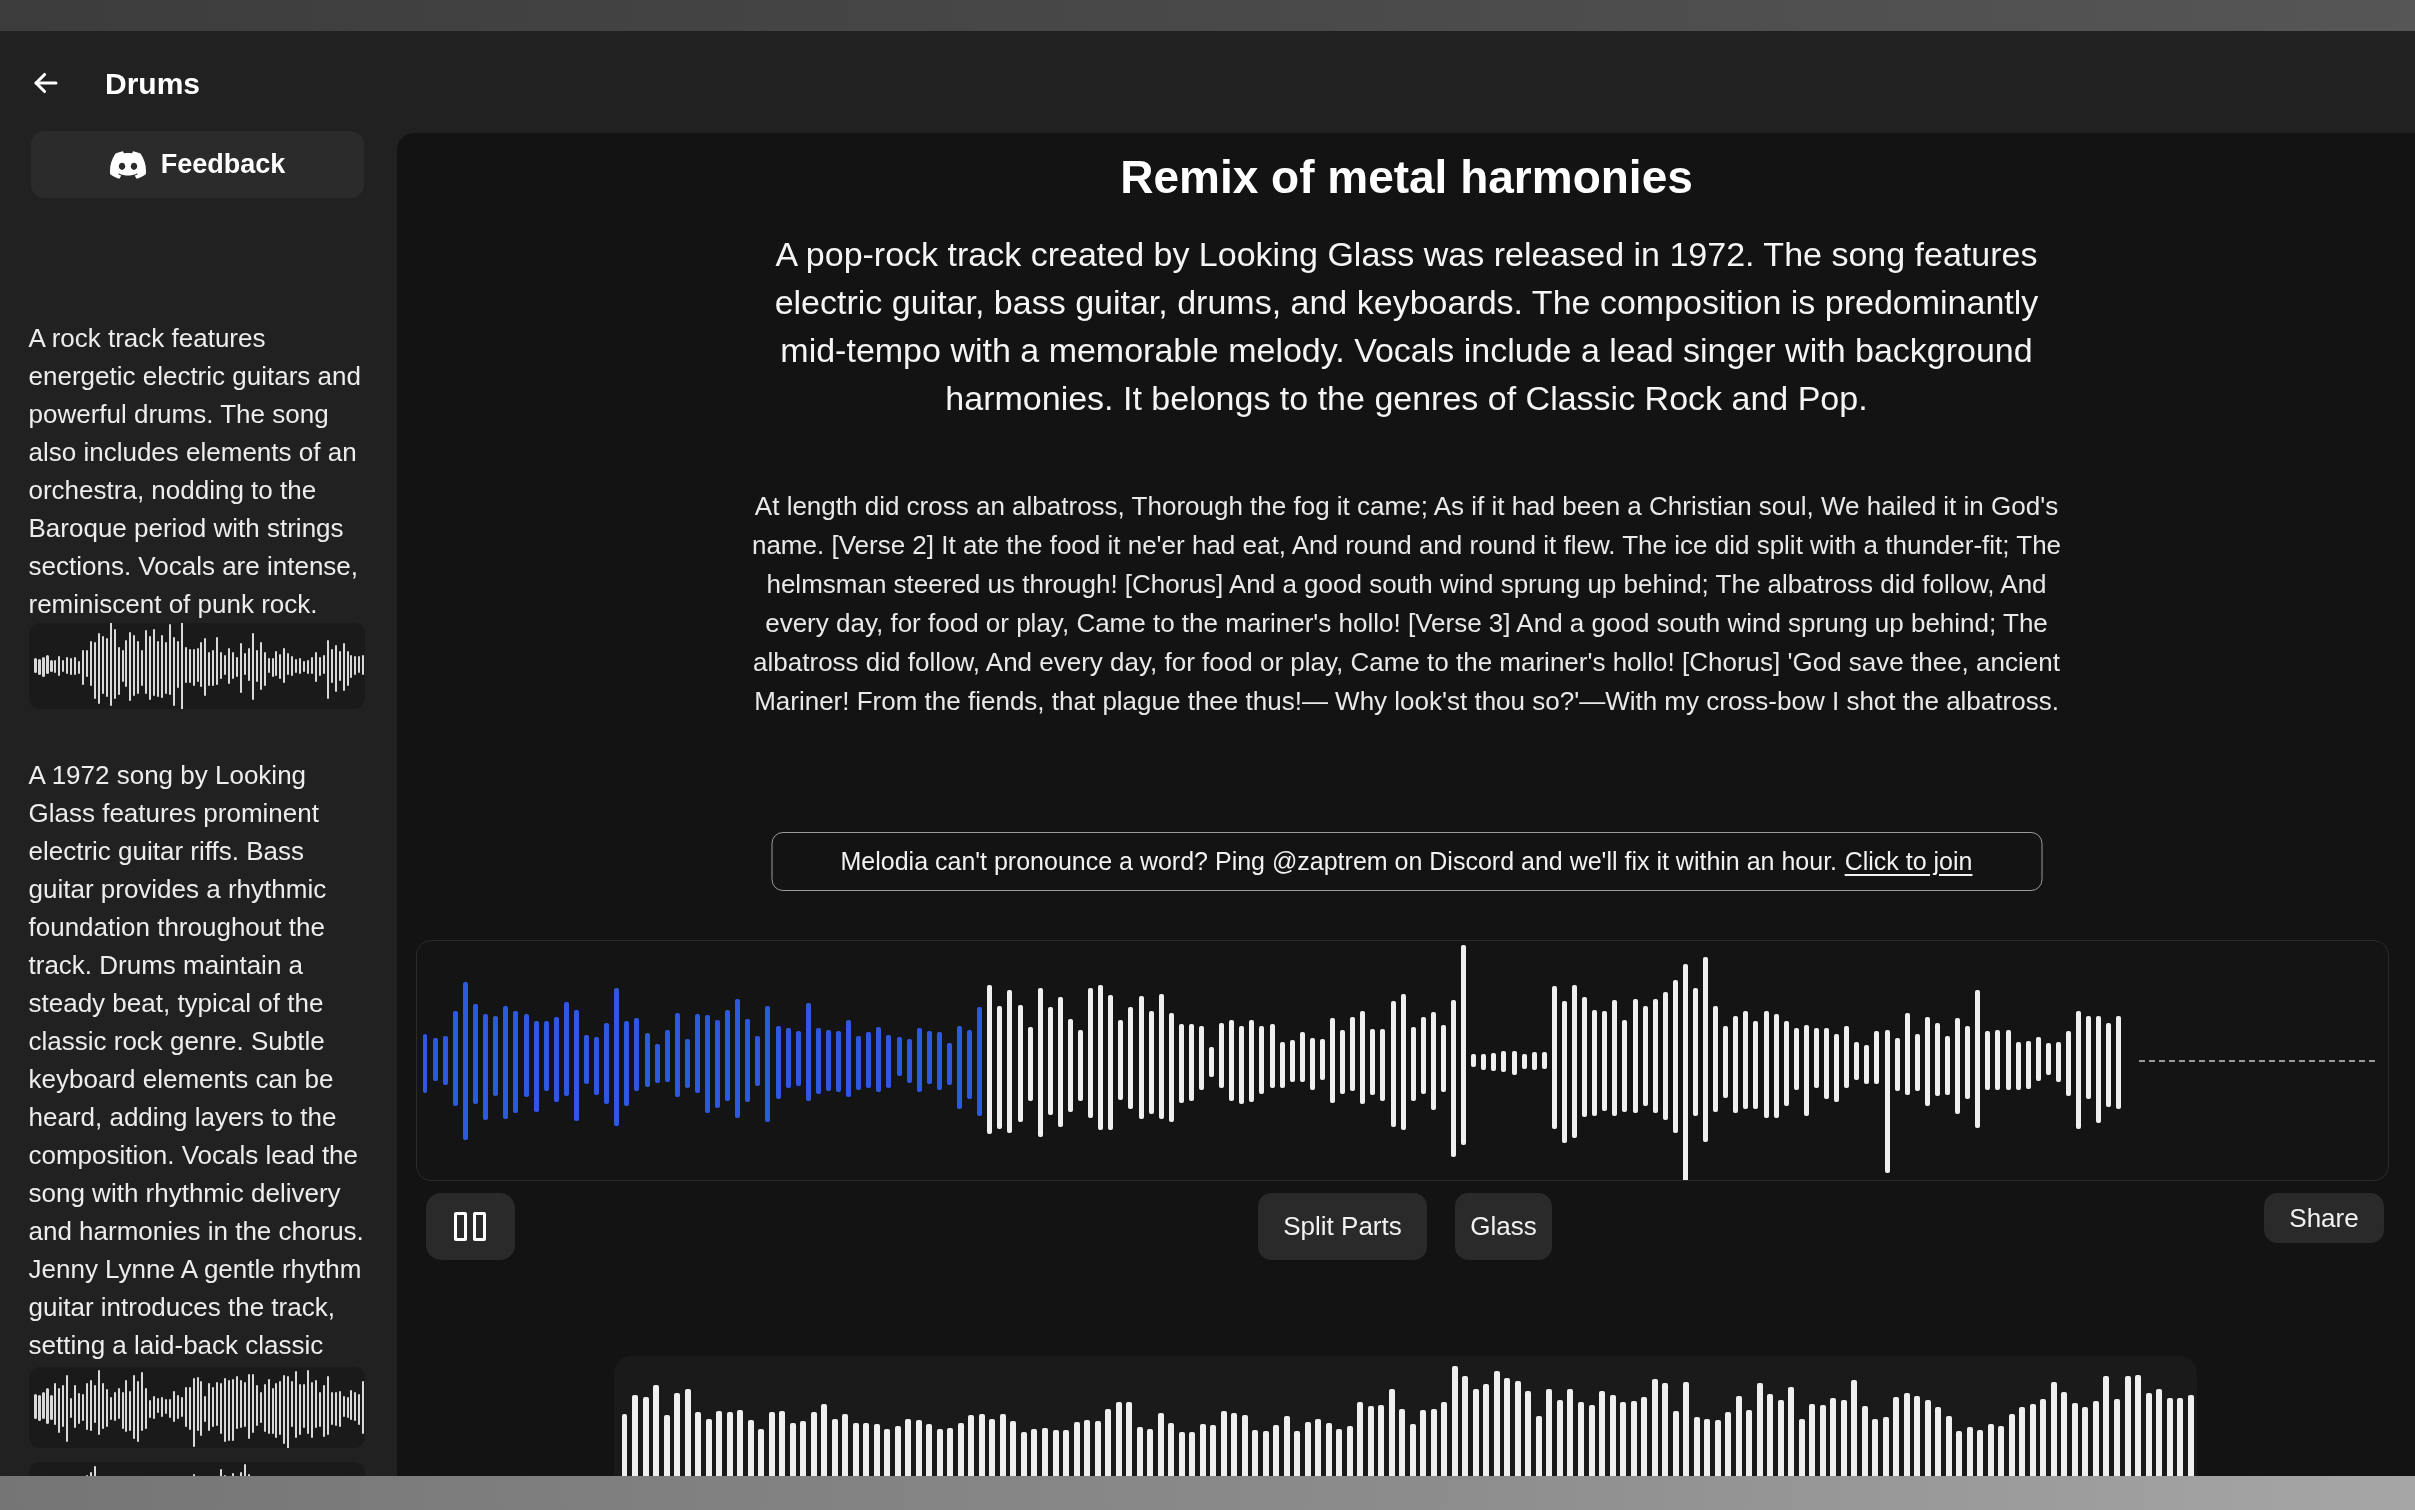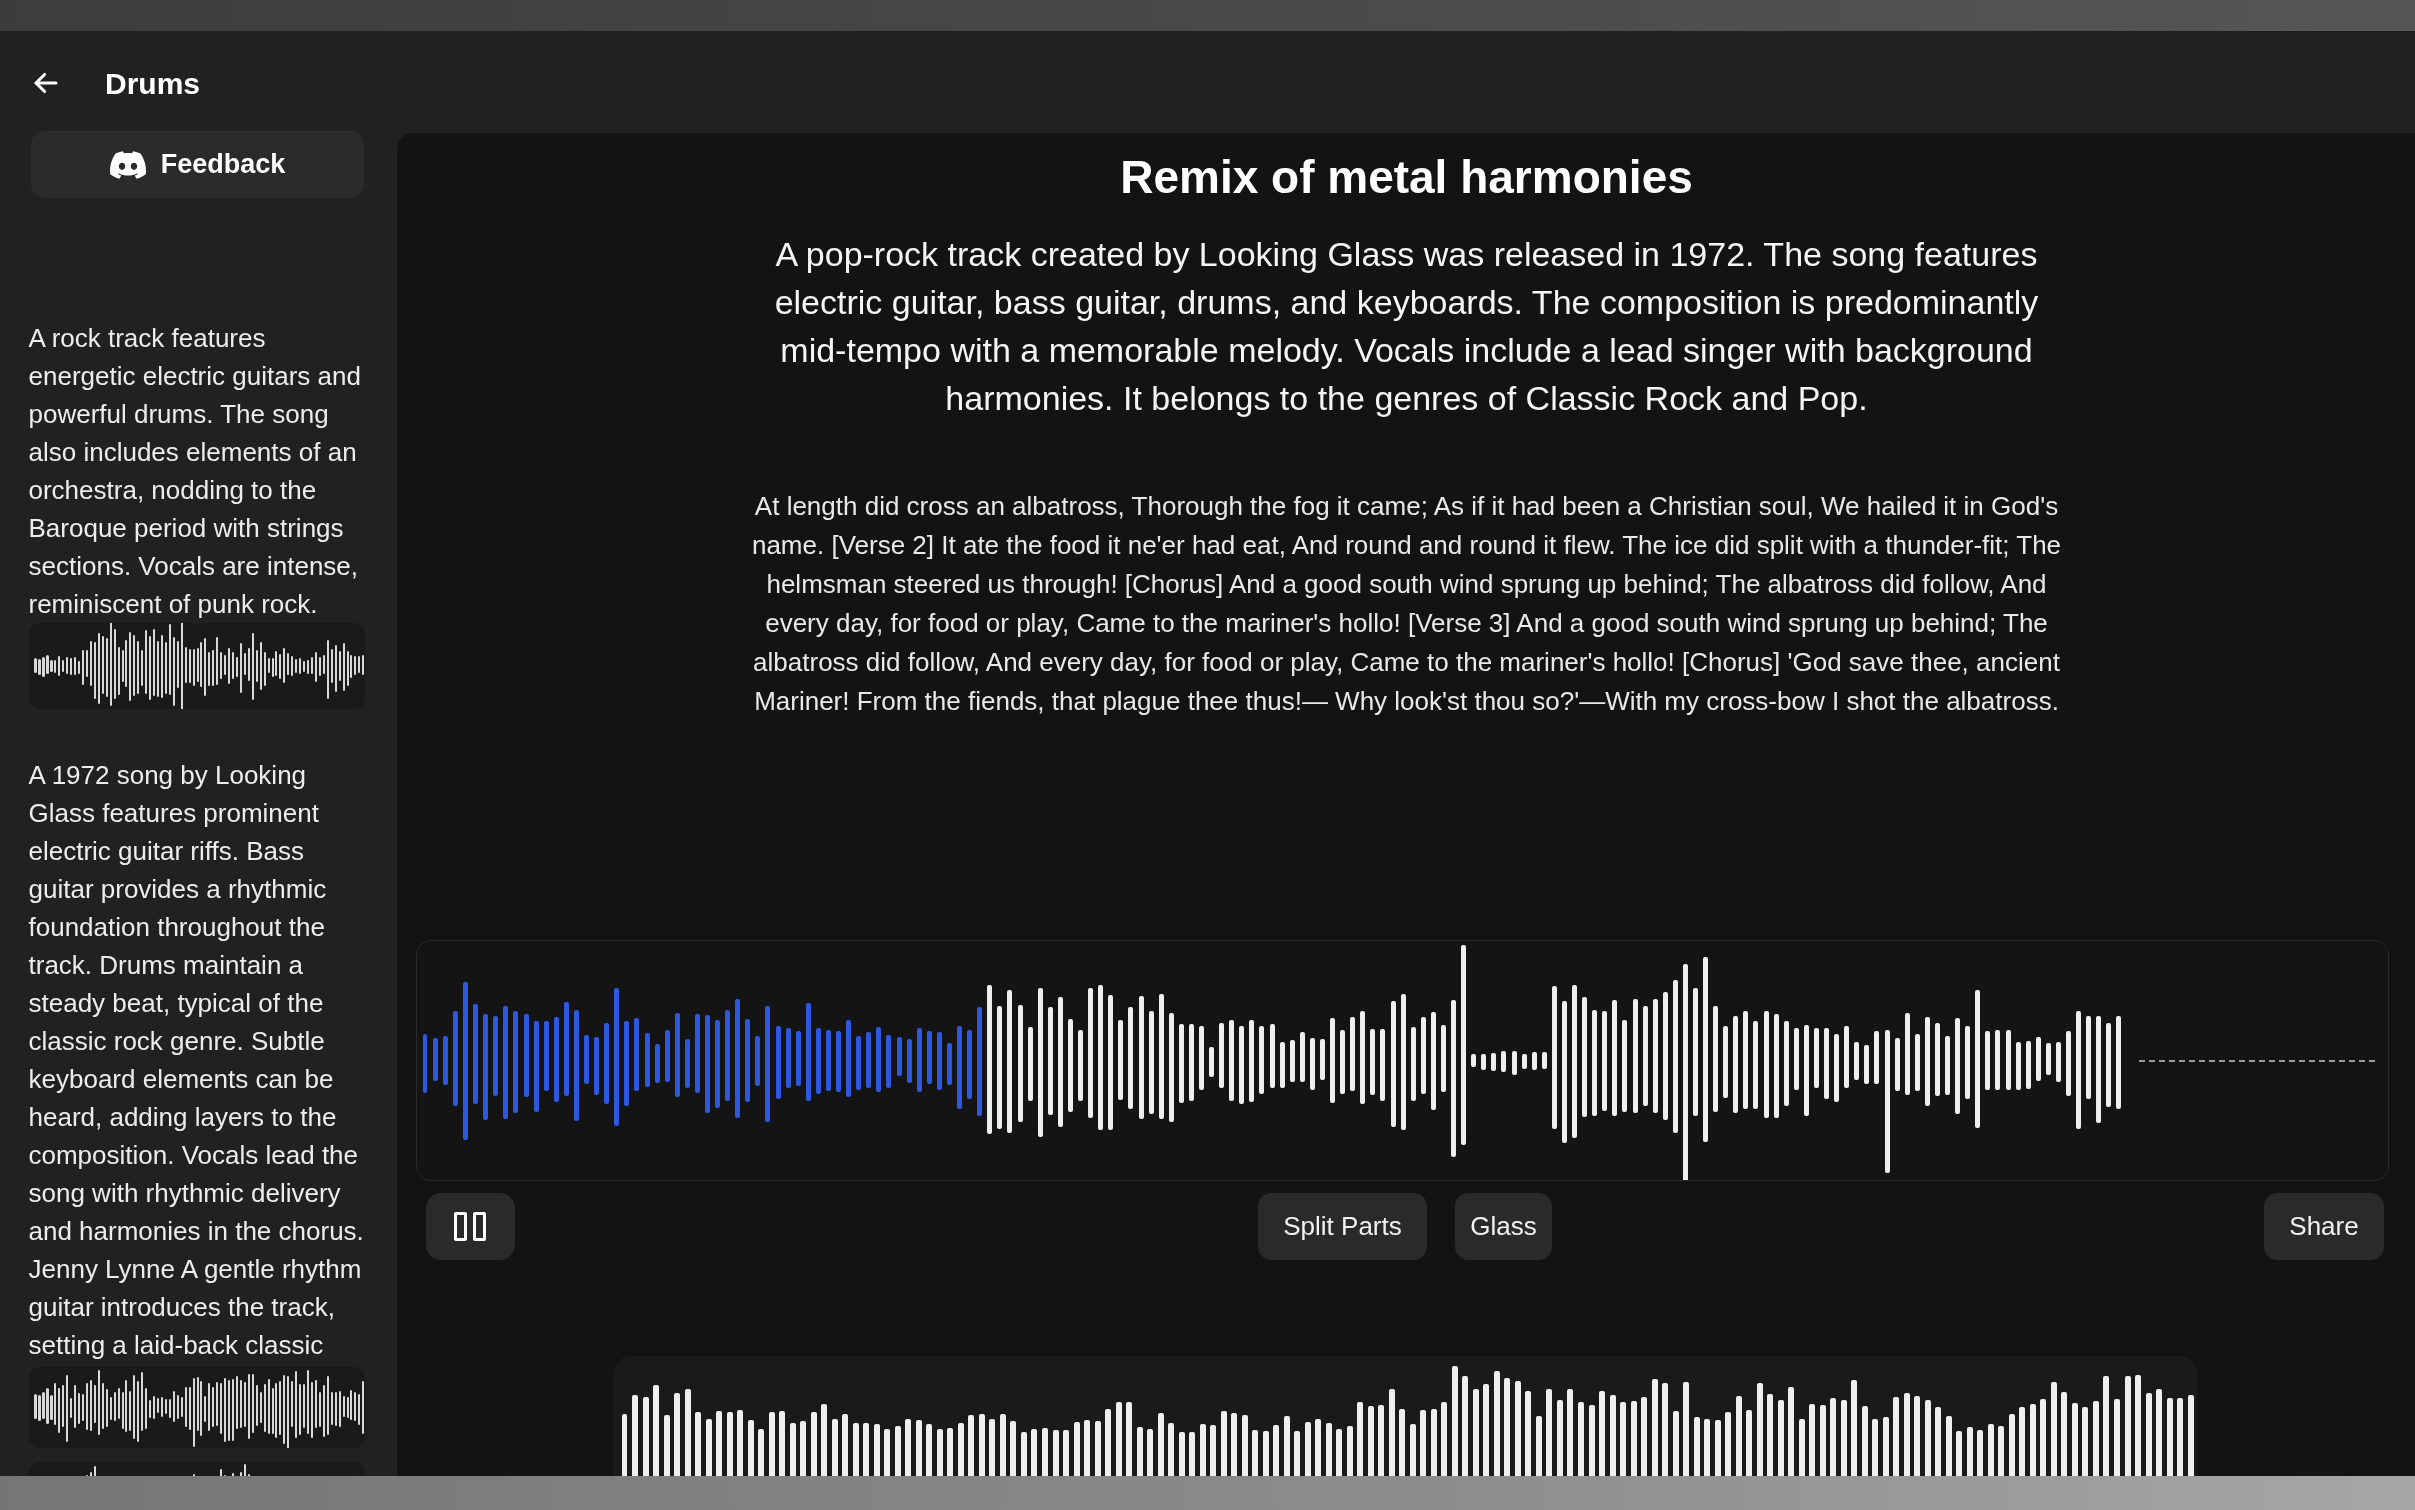--- a/index.html
+++ b/index.html
@@ -99,21 +99,21 @@
   }
   .wavebar { position:absolute; border-radius:1.9px; }
   .pause-btn { position:absolute; left:28.5px; top:1060px; width:89px; height:67px; border-radius:15px; }
   .pause-glyph { display:flex; gap:6.7px; }
   .pause-glyph i {
     display:block; width:12.4px; height:28.5px;
     border:3.8px solid #ffffff; background:transparent; border-radius:1.9px;
   }
   .split-btn { position:absolute; left:861px;  top:1060px; width:169px; height:67px; }
   .edit-btn  { position:absolute; left:1058px; top:1060px; width:97px; height:67px; }
-  .share-btn { position:absolute; left:1867px; top:1060px; width:120px; height:67px; }
+  .share-btn { position:absolute; left:1867px; top:1060px; width:120px; height:50px; }
   .bottom-wave {
     position:absolute; left:217px; top:1223px; width:1583px; height:154px;
     background:#1a1a1a; border-radius:17px 17px 0 0; overflow:hidden;
   }
 </style>
 </head>
 <body>
 
 <div class="topbar"></div>
 
@@ -401,20 +401,24 @@
       <div class="wavebar" style="left: 333px; top: 19px; width: 2.5px; height: 40px; background: rgb(217, 217, 217);"></div>
     </div>
 </div>
 
 <div class="main-panel">
   <div class="song-title">Remix of metal harmonies</div>
   <div class="song-desc">A pop-rock track created by Looking Glass was released in 1972. The song features electric guitar, bass guitar, drums, and keyboards. The composition is predominantly mid-tempo with a memorable melody. Vocals include a lead singer with background harmonies. It belongs to the genres of Classic Rock and Pop.</div>
   <div class="song-lyrics">At length did cross an albatross, Thorough the fog it came; As if it had been a Christian soul, We hailed it in God's name. [Verse 2] It ate the food it ne'er had eat, And round and round it flew. The ice did split with a thunder-fit; The helmsman steered us through! [Chorus] And a good south wind sprung up behind; The albatross did follow, And every day, for food or play, Came to the mariner's hollo! [Verse 3] And a good south wind sprung up behind; The albatross did follow, And every day, for food or play, Came to the mariner's hollo! [Chorus] 'God save thee, ancient Mariner! From the fiends, that plague thee thus!— Why look'st thou so?'—With my cross-bow I shot the albatross.</div>
 
 
+  <div class="banner">
+    <span>Melodia can't pronounce a word? Ping @zaptrem on Discord and we'll fix it within an hour.</span>
+    <span class="join-link">Click to join</span>
+  </div>
 
   <div class="main-wave" id="main-wave">
       <div class="wavebar" style="left: 5.7px; top: 93px; width: 4.8px; height: 59px; background: rgb(47, 88, 224);"></div>
       <div class="wavebar" style="left: 16px; top: 97px; width: 4.8px; height: 43px; background: rgb(47, 88, 224);"></div>
       <div class="wavebar" style="left: 26px; top: 95px; width: 4.8px; height: 49px; background: rgb(47, 88, 224);"></div>
       <div class="wavebar" style="left: 36px; top: 70px; width: 4.8px; height: 95px; background: rgb(47, 88, 224);"></div>
       <div class="wavebar" style="left: 46px; top: 41px; width: 4.8px; height: 158px; background: rgb(47, 88, 224);"></div>
       <div class="wavebar" style="left: 56px; top: 63px; width: 4.8px; height: 100px; background: rgb(47, 88, 224);"></div>
       <div class="wavebar" style="left: 66px; top: 73px; width: 4.8px; height: 106px; background: rgb(47, 88, 224);"></div>
       <div class="wavebar" style="left: 76px; top: 75px; width: 4.8px; height: 80px; background: rgb(47, 88, 224);"></div>

